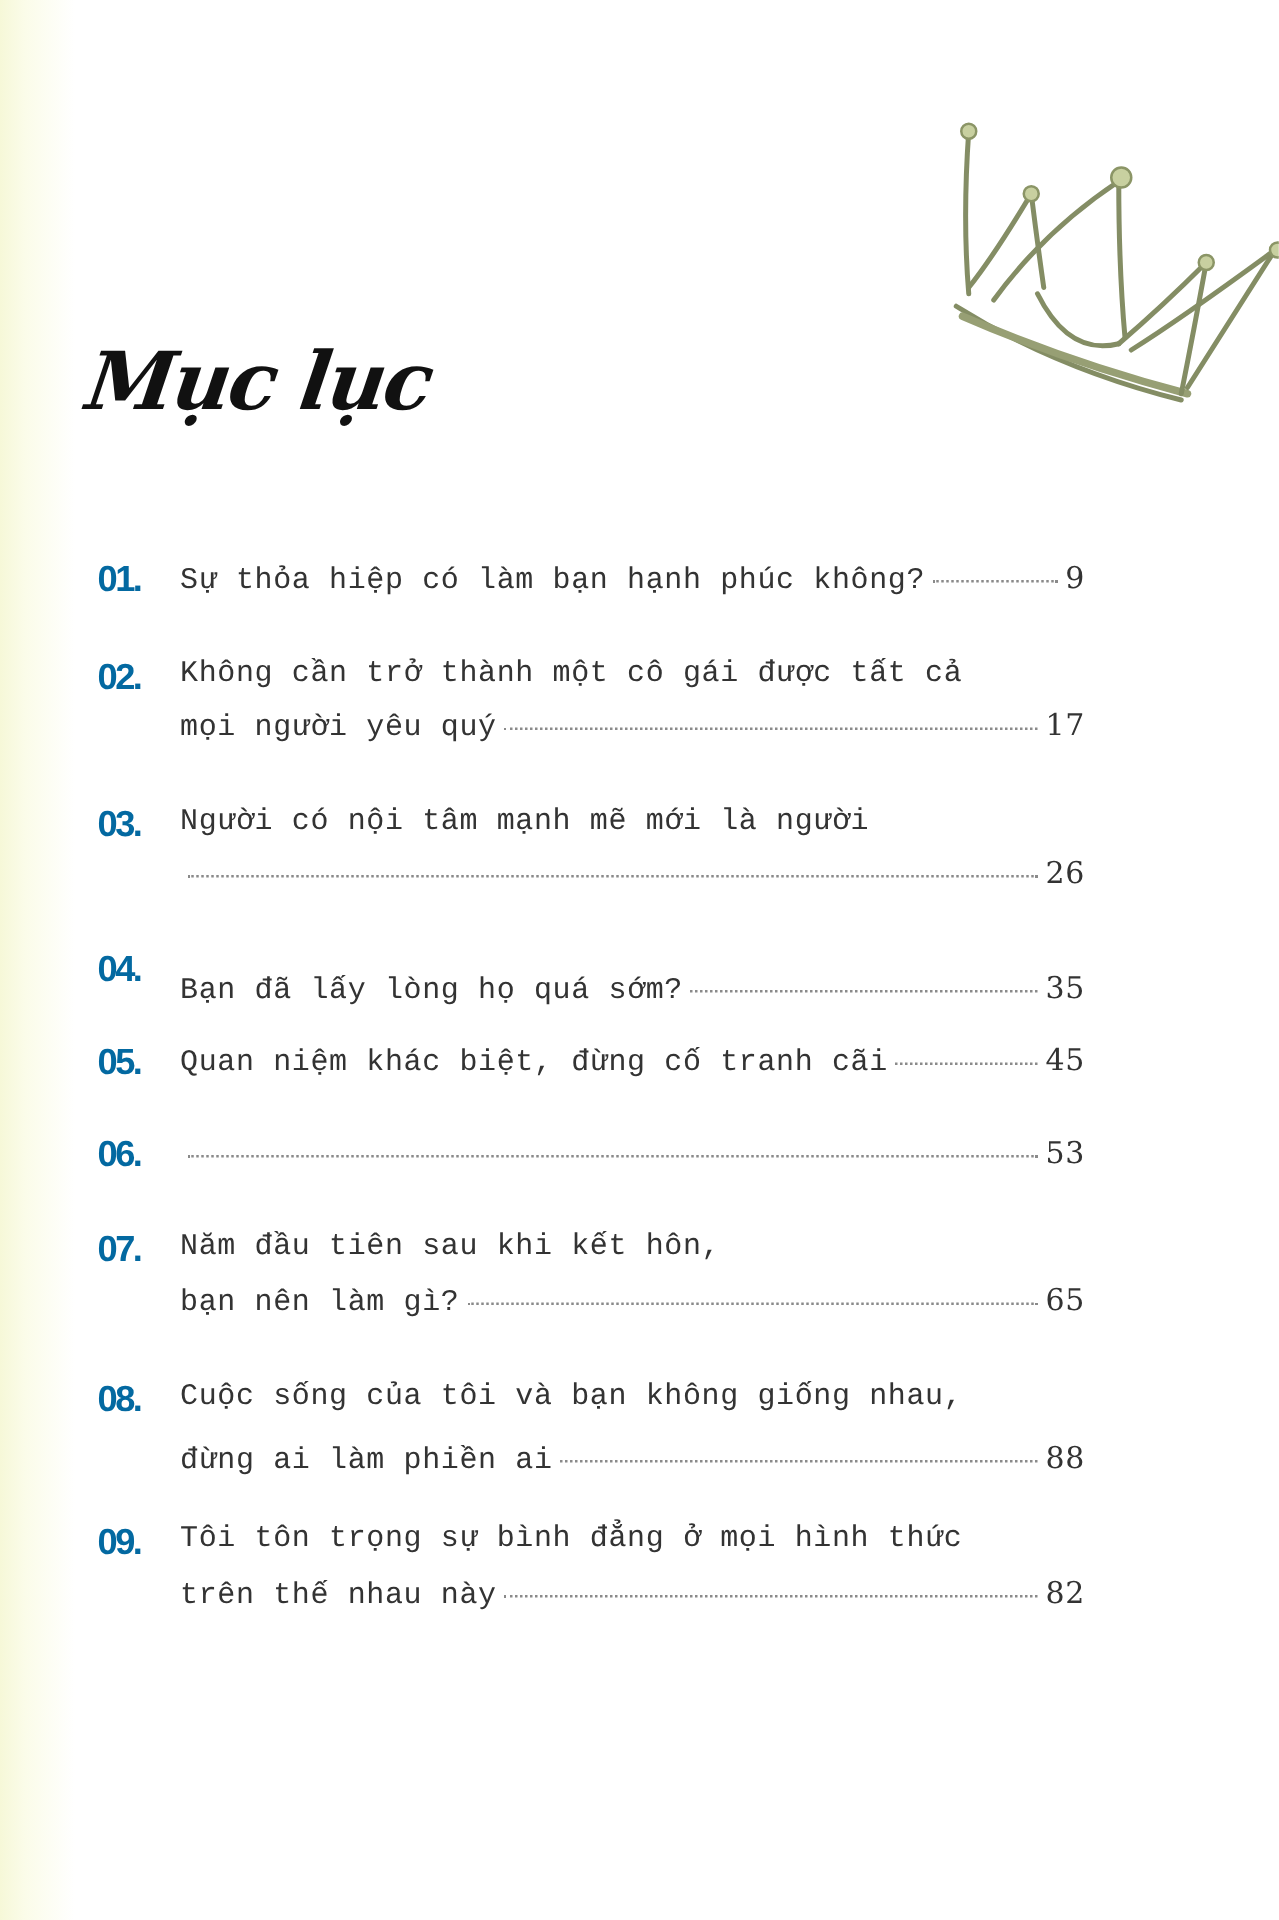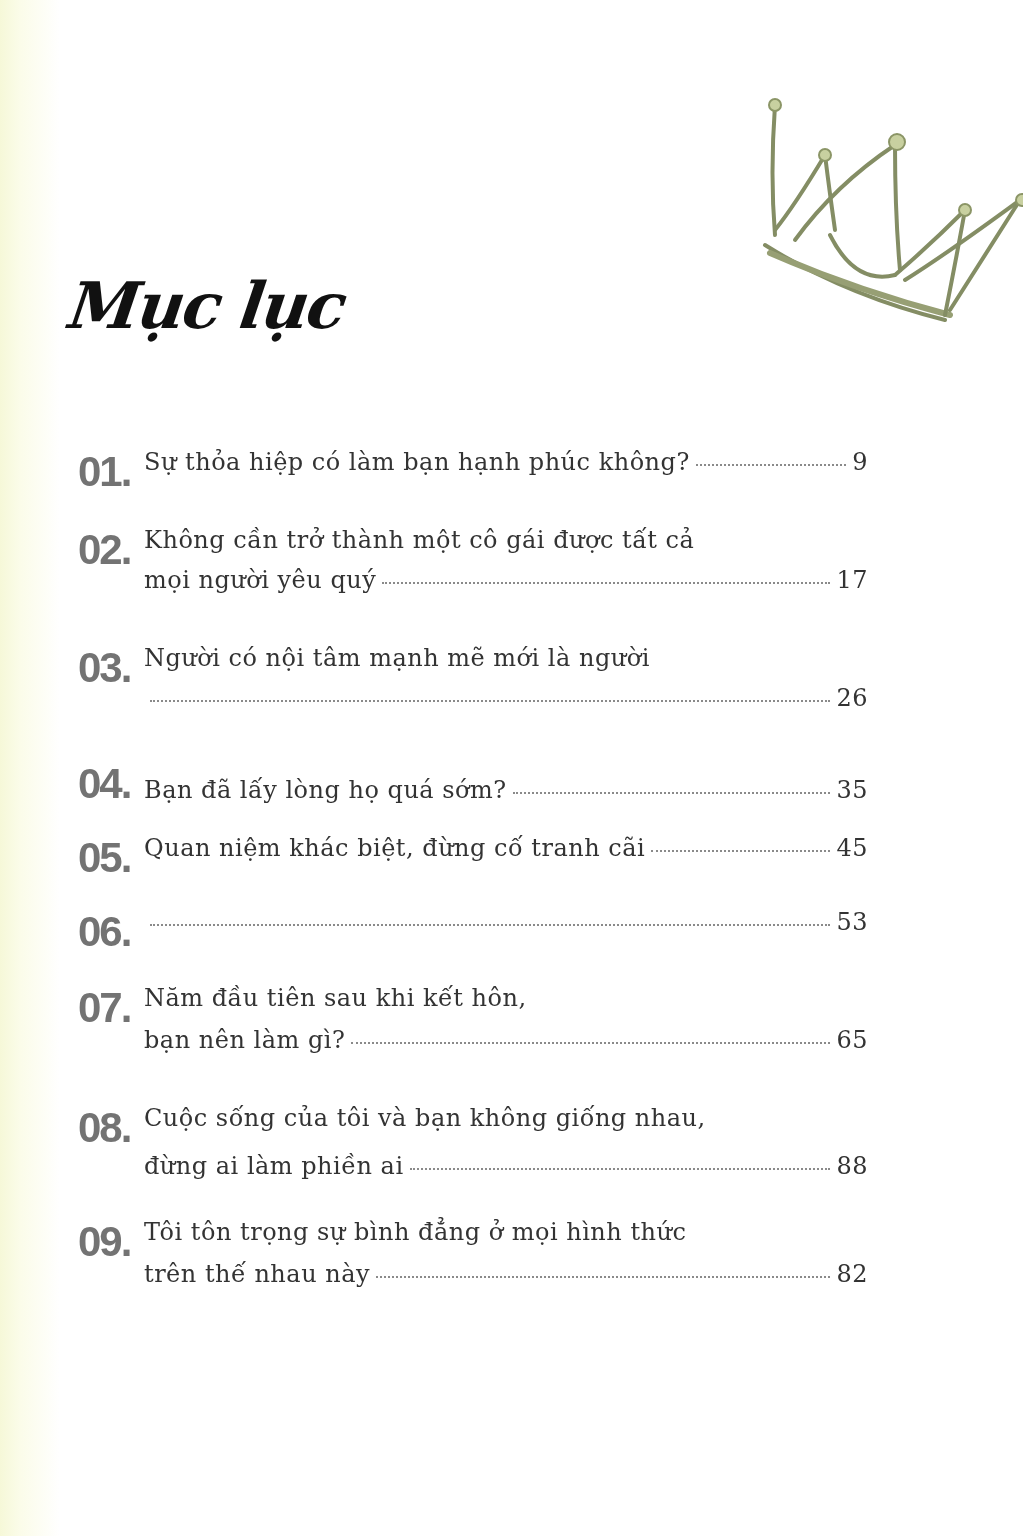--- a/index.html
+++ b/index.html
@@ -14,29 +14,29 @@
       position: absolute; left: 70px; top: 268px;
       font-family: "DejaVu Serif", serif; font-style: italic; font-weight: bold;
       font-size: 64px; letter-spacing: -2px; color: #111;
       transform: skewX(-8deg);
     }
     .toc { position: absolute; left: 78px; top: 448px; width: 790px; }
     .entry { position: absolute; left: 0; width: 790px; }
     .num {
       position: absolute; left: 0; top: 0;
       font-family: "Liberation Sans", sans-serif; font-weight: bold;
-      font-size: 42px; letter-spacing: -2px; color: #737373;
+      font-size: 29px; letter-spacing: -2px; color: #0369a1;
     }
     .line {
       position: absolute; left: 66px; right: 0; height: 40px;
       display: flex; align-items: baseline;
       font-family: "DejaVu Serif", serif; font-size: 24px; color: #333;
       letter-spacing: 0.5px;
     }
-    .line .text { white-space: nowrap; }
+    .line .text { white-space: nowrap; font-family: Liberation Mono, monospace; }
     .line .leader {
       flex: 1; margin: 0 6px; border-bottom: 2px dotted #8a8a8a;
       transform: translateY(-4px); min-width: 20px;
     }
     .line .page { white-space: nowrap; }
   </style>
 </head>
 <body>
 
 <svg class="crown" viewBox="0 0 280 245">

